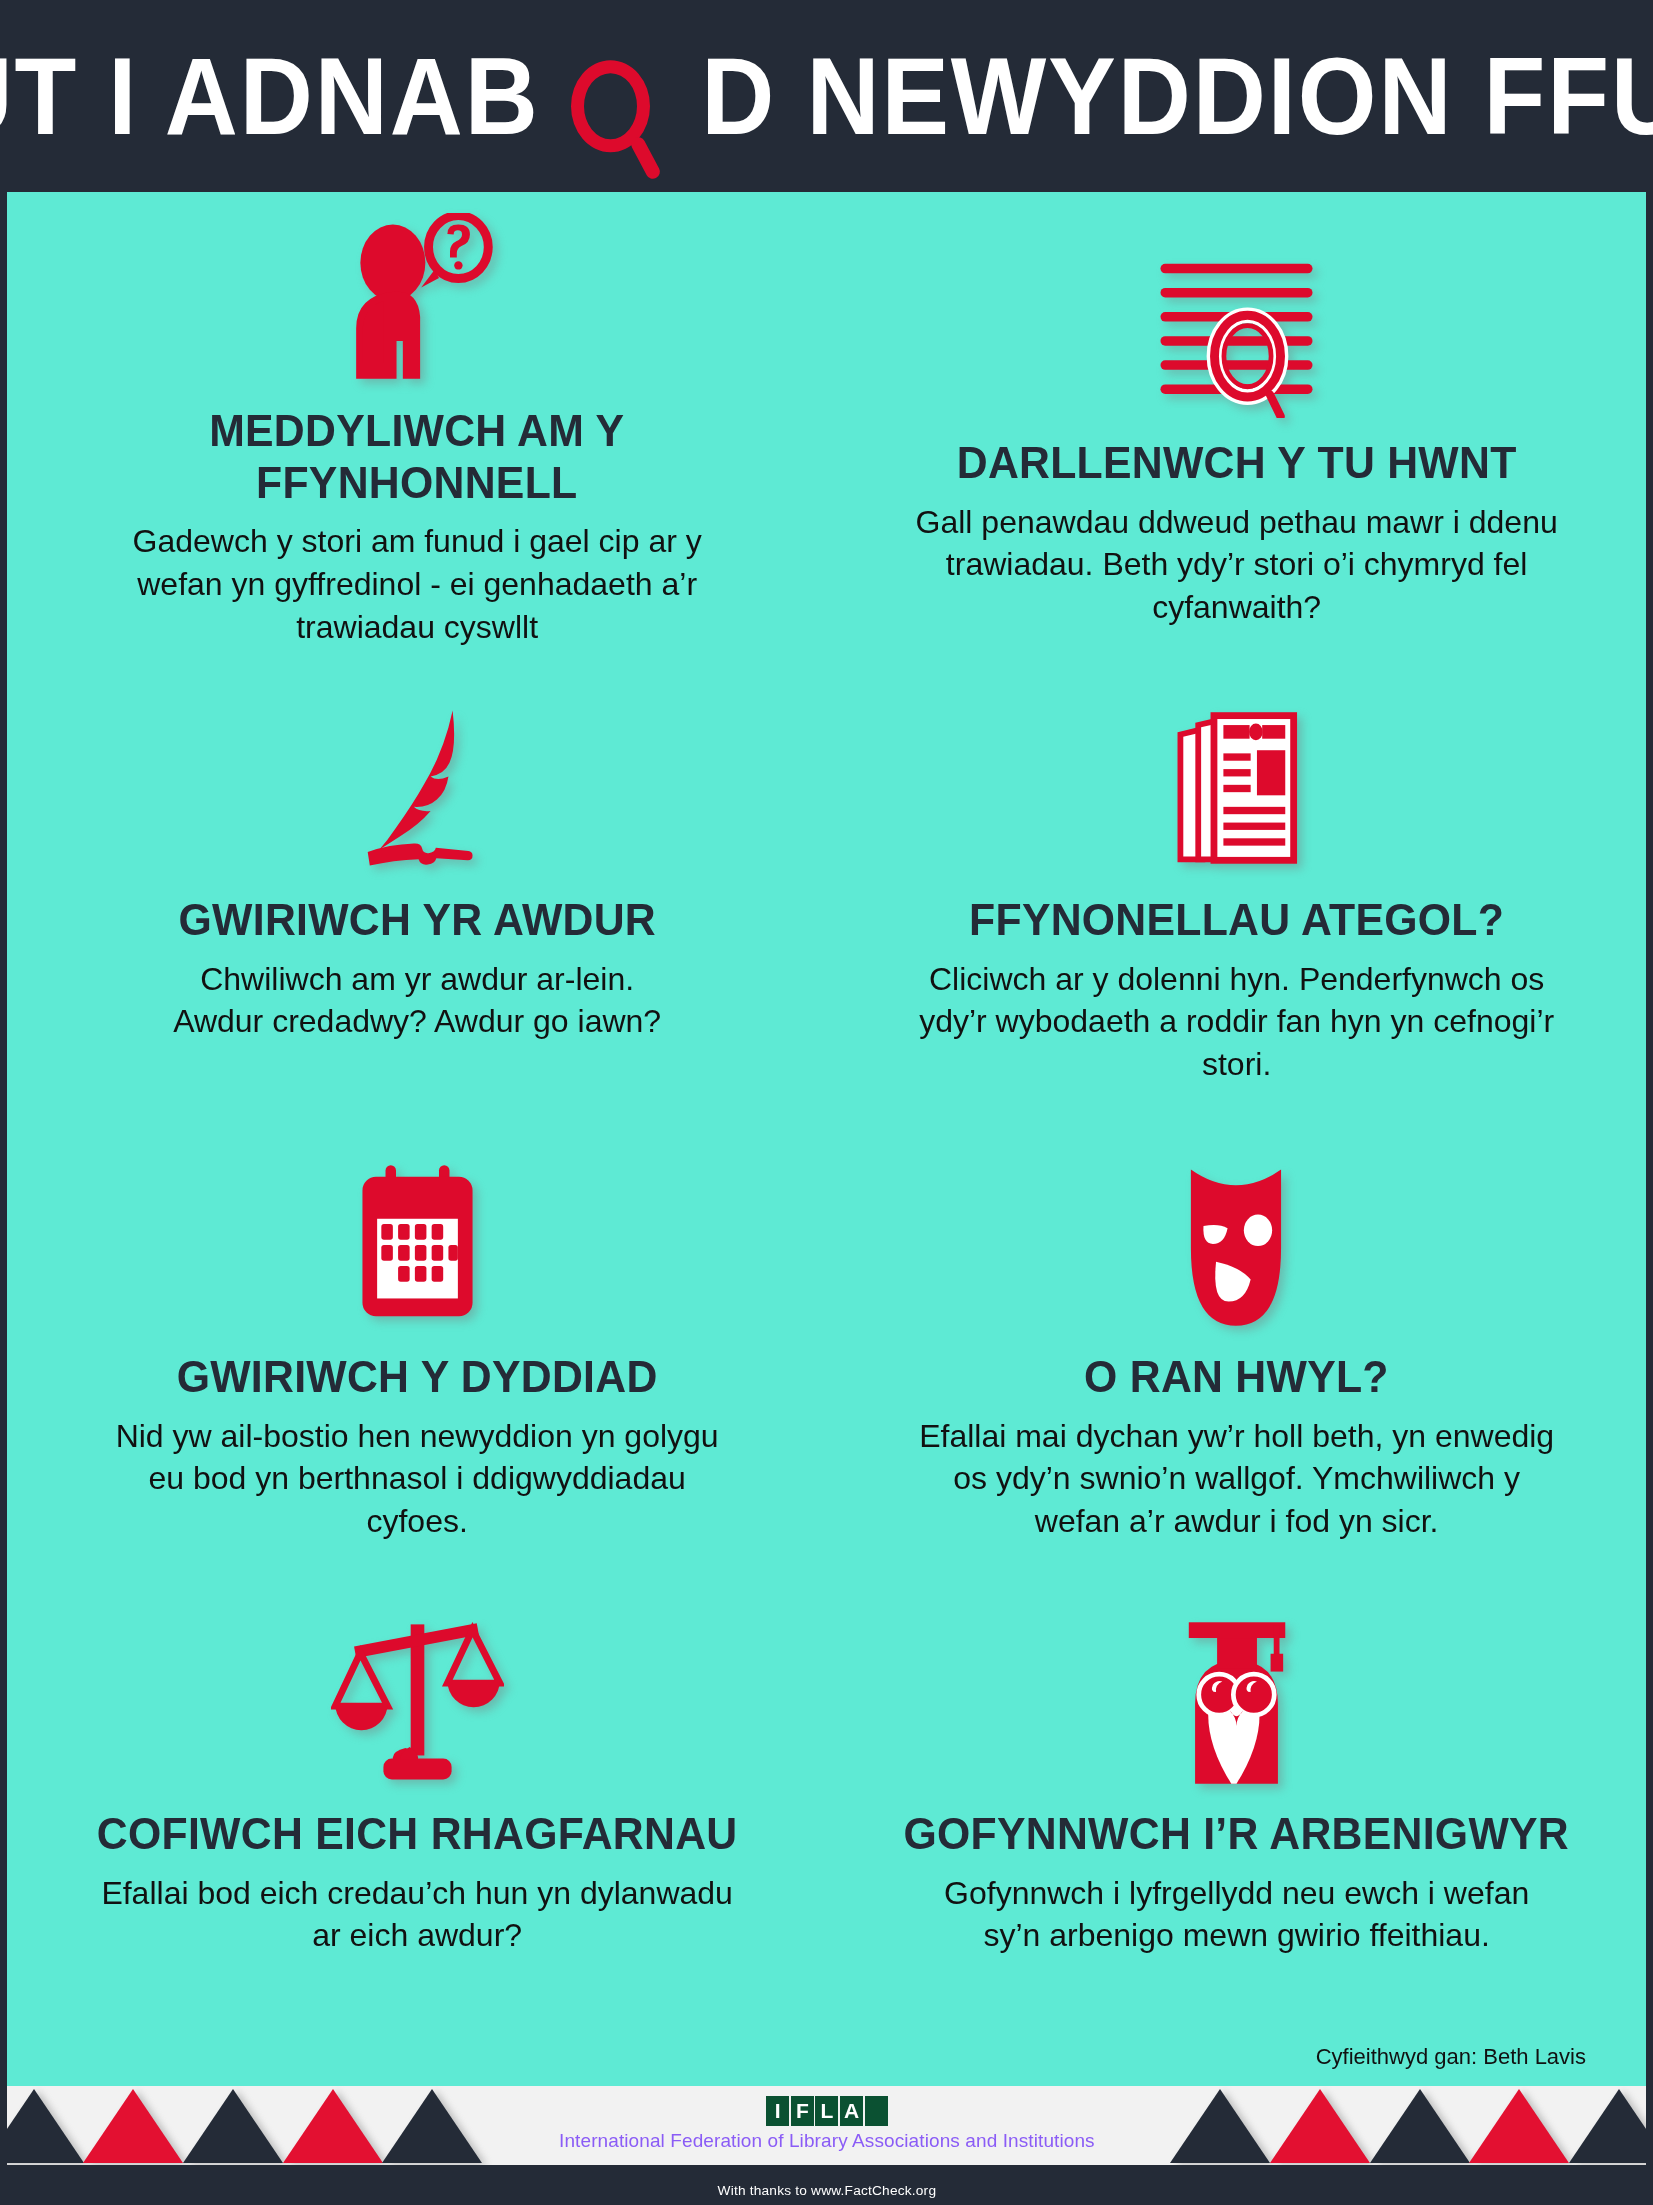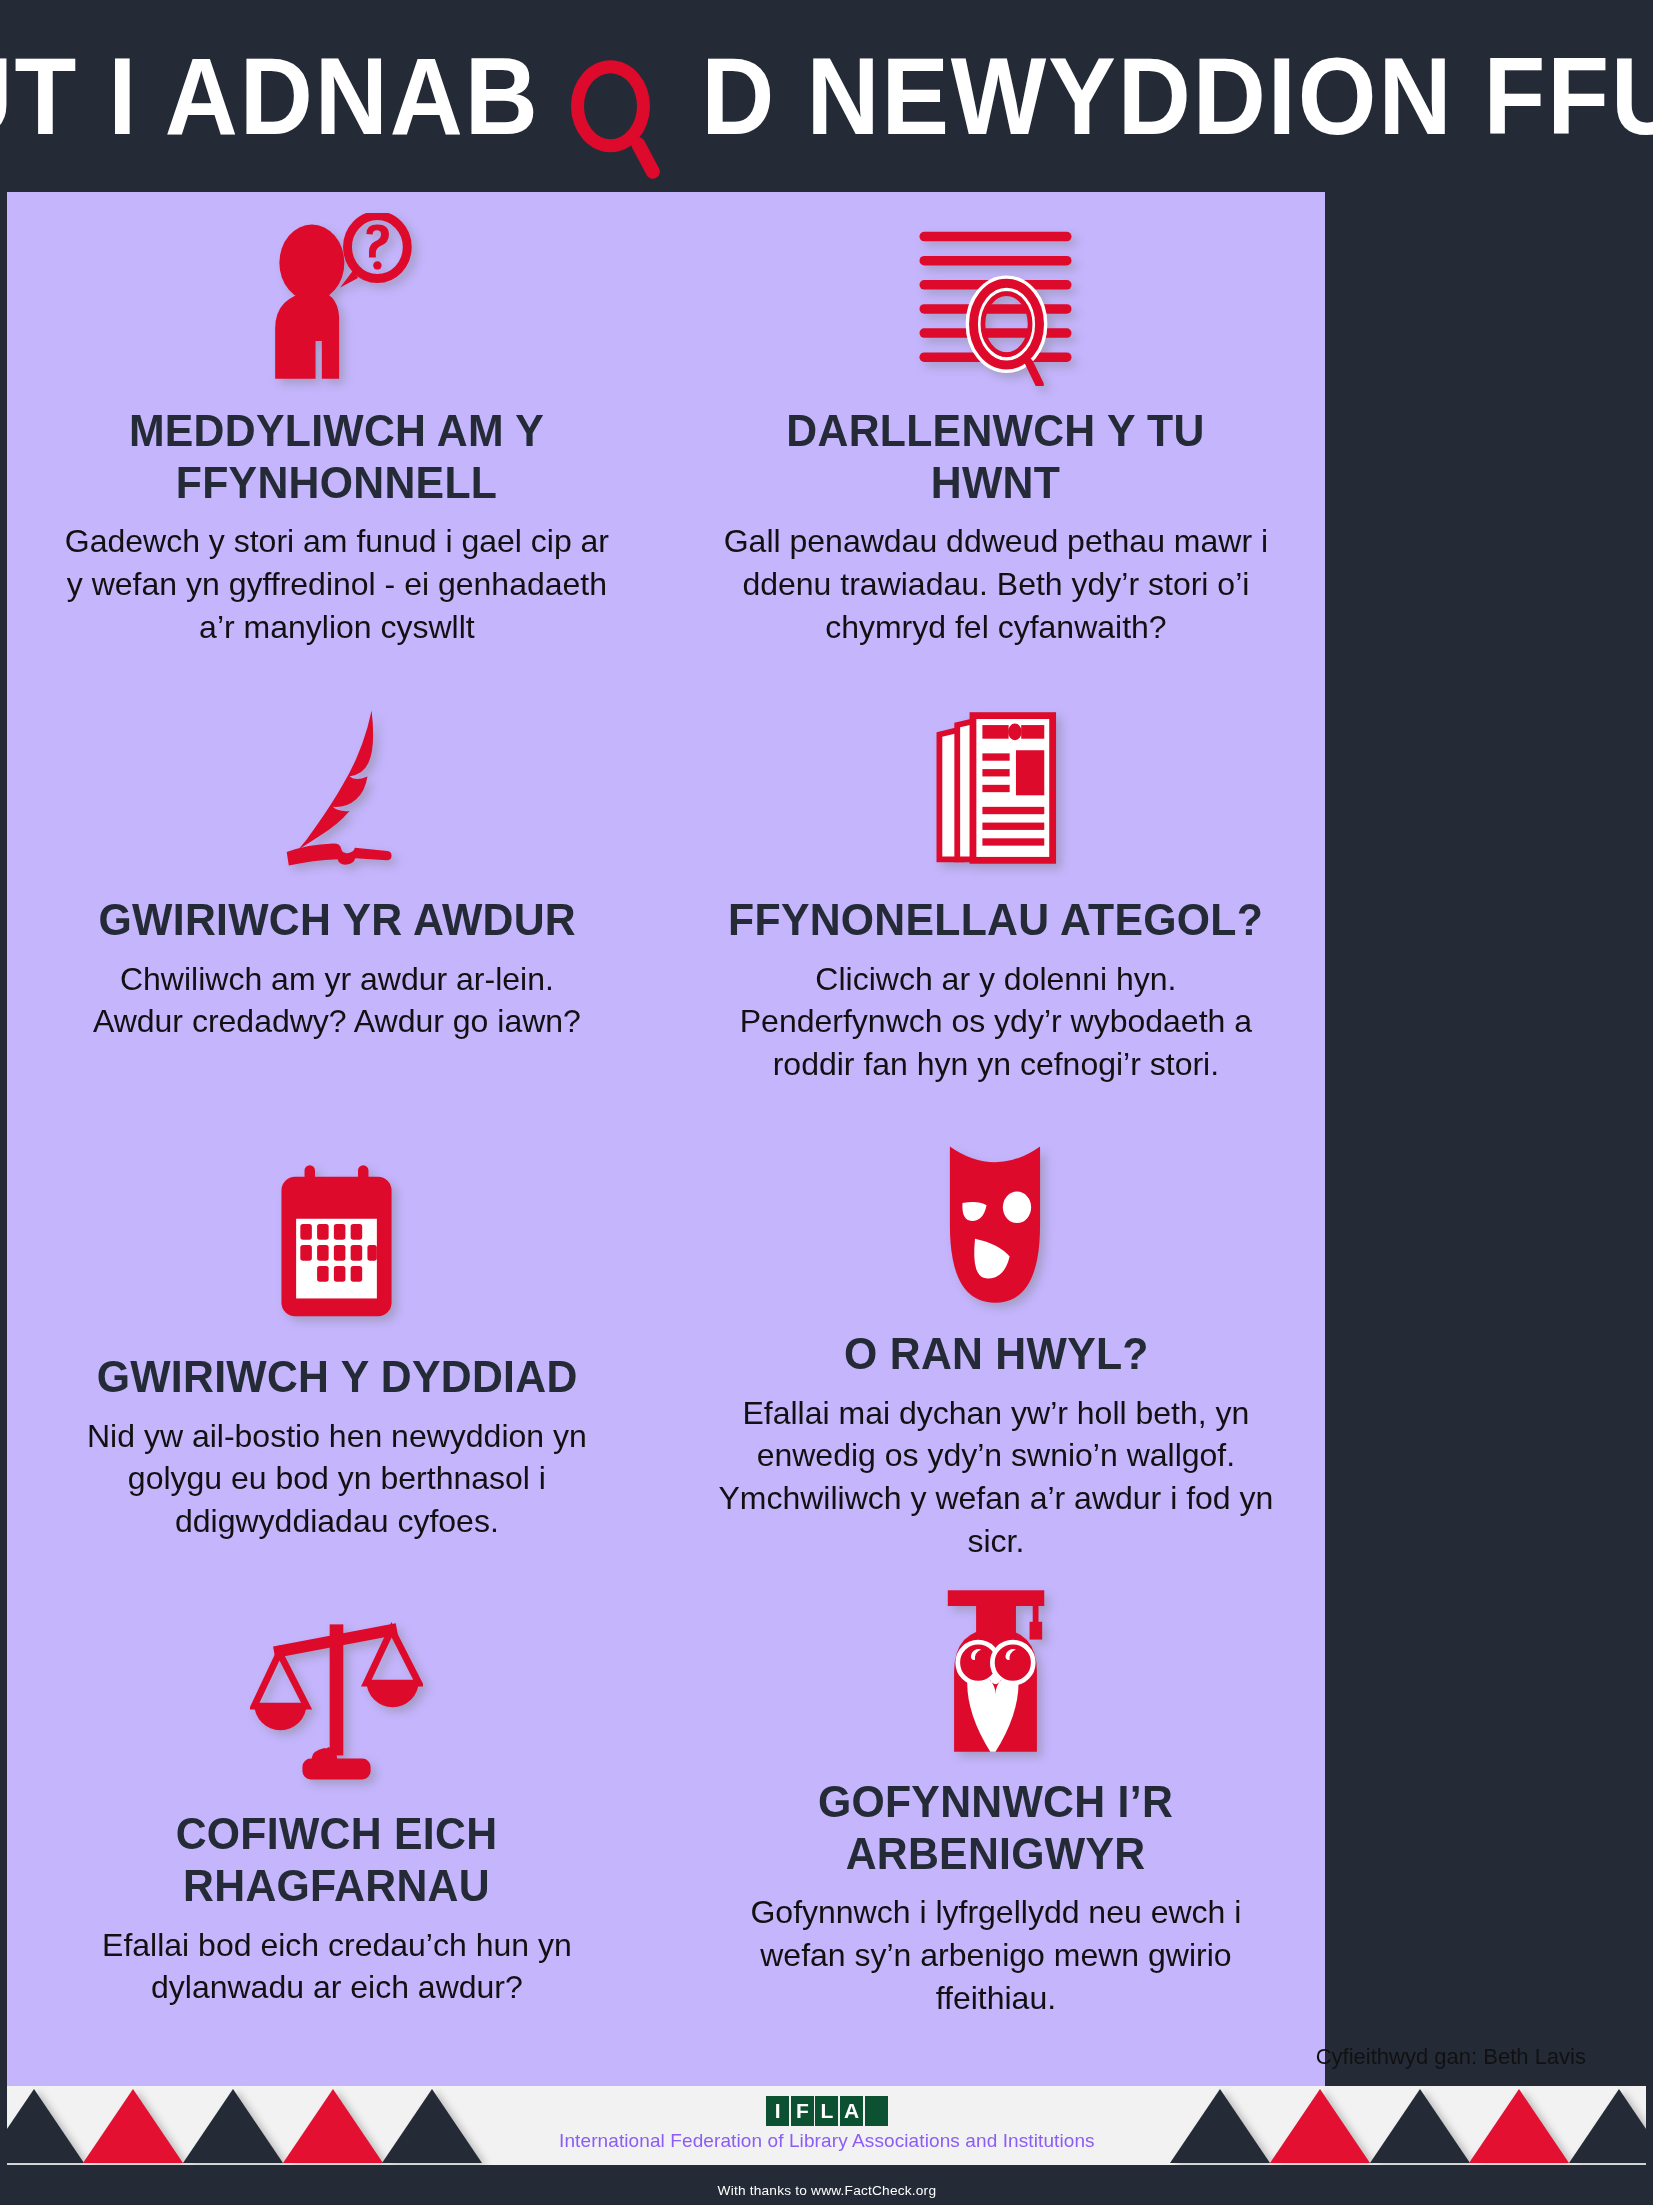--- a/index.html
+++ b/index.html
@@ -59,22 +59,22 @@
     background:#DD0A2C;
     border-radius:6.8px;
     transform:rotate(-28deg);
     transform-origin:top center;
   }
 
   
   .content {
     position:absolute;
     left:7.4px; top:192px;
-    width:1318px; height:1894px;
-    background:#c4b5fd;
+    width:1639px; height:1894px;
+    background:#5eead4;
   }
 
   .grid {
     position:absolute; left:0; top:0; width:100%;
     display:grid;
     grid-template-columns:1fr 1fr;
     grid-template-rows:repeat(4, 457px);
   }
   .cell {
     display:flex; flex-direction:column; align-items:center;
@@ -185,21 +185,21 @@
             <ellipse cx="118" cy="95" rx="62" ry="73" fill="#DD0A2C"></ellipse>
             <path d="M118 150 q48 -4 52 48 l0 118 -33 0 0 -72 -12 0 0 72 -77 0 0 -96 q0 -62 70 -70 z" fill="#DD0A2C"></path>
             <path d="M60 230 q0 -50 40 -62 l0 118 -40 0 z" fill="#DD0A2C"></path>
             <ellipse cx="243" cy="65" rx="57" ry="60" fill="none" stroke="#DD0A2C" stroke-width="17"></ellipse>
             <path d="M198 108 L172 142 L206 124 z" fill="#DD0A2C"></path>
             <path d="M222 40 q0 -18 21 -18 q22 0 22 19 q0 16 -16 22 q-9 4 -9 14 l0 8 -13 0 0 -12 q0 -13 12 -19 q11 -5 11 -13 q0 -8 -8 -8 q-8 0 -8 8 z" fill="#DD0A2C"></path>
             <circle cx="243" cy="100" r="8" fill="#DD0A2C"></circle>
           </svg>
         </div>
         <div class="card-title">MEDDYLIWCH AM Y FFYNHONNELL</div>
-        <div class="card-body">Gadewch y stori am funud i gael cip ar y wefan yn gyffredinol - ei genhadaeth a’r manylion cyswllt</div>
+        <div class="card-body">Gadewch y stori am funud i gael cip ar y wefan yn gyffredinol - ei genhadaeth a’r trawiadau cyswllt</div>
       </div>
 
       <div class="cell">
         <div class="icon-wrap">
           <svg class="icon-svg" width="173" height="173" viewBox="0 0 330 330">
             <g fill="#DD0A2C">
               <rect x="20" y="36" width="290" height="18" rx="9"></rect>
               <rect x="20" y="82" width="290" height="18" rx="9"></rect>
               <rect x="20" y="128" width="290" height="18" rx="9"></rect>
               <rect x="20" y="174" width="290" height="18" rx="9"></rect>

